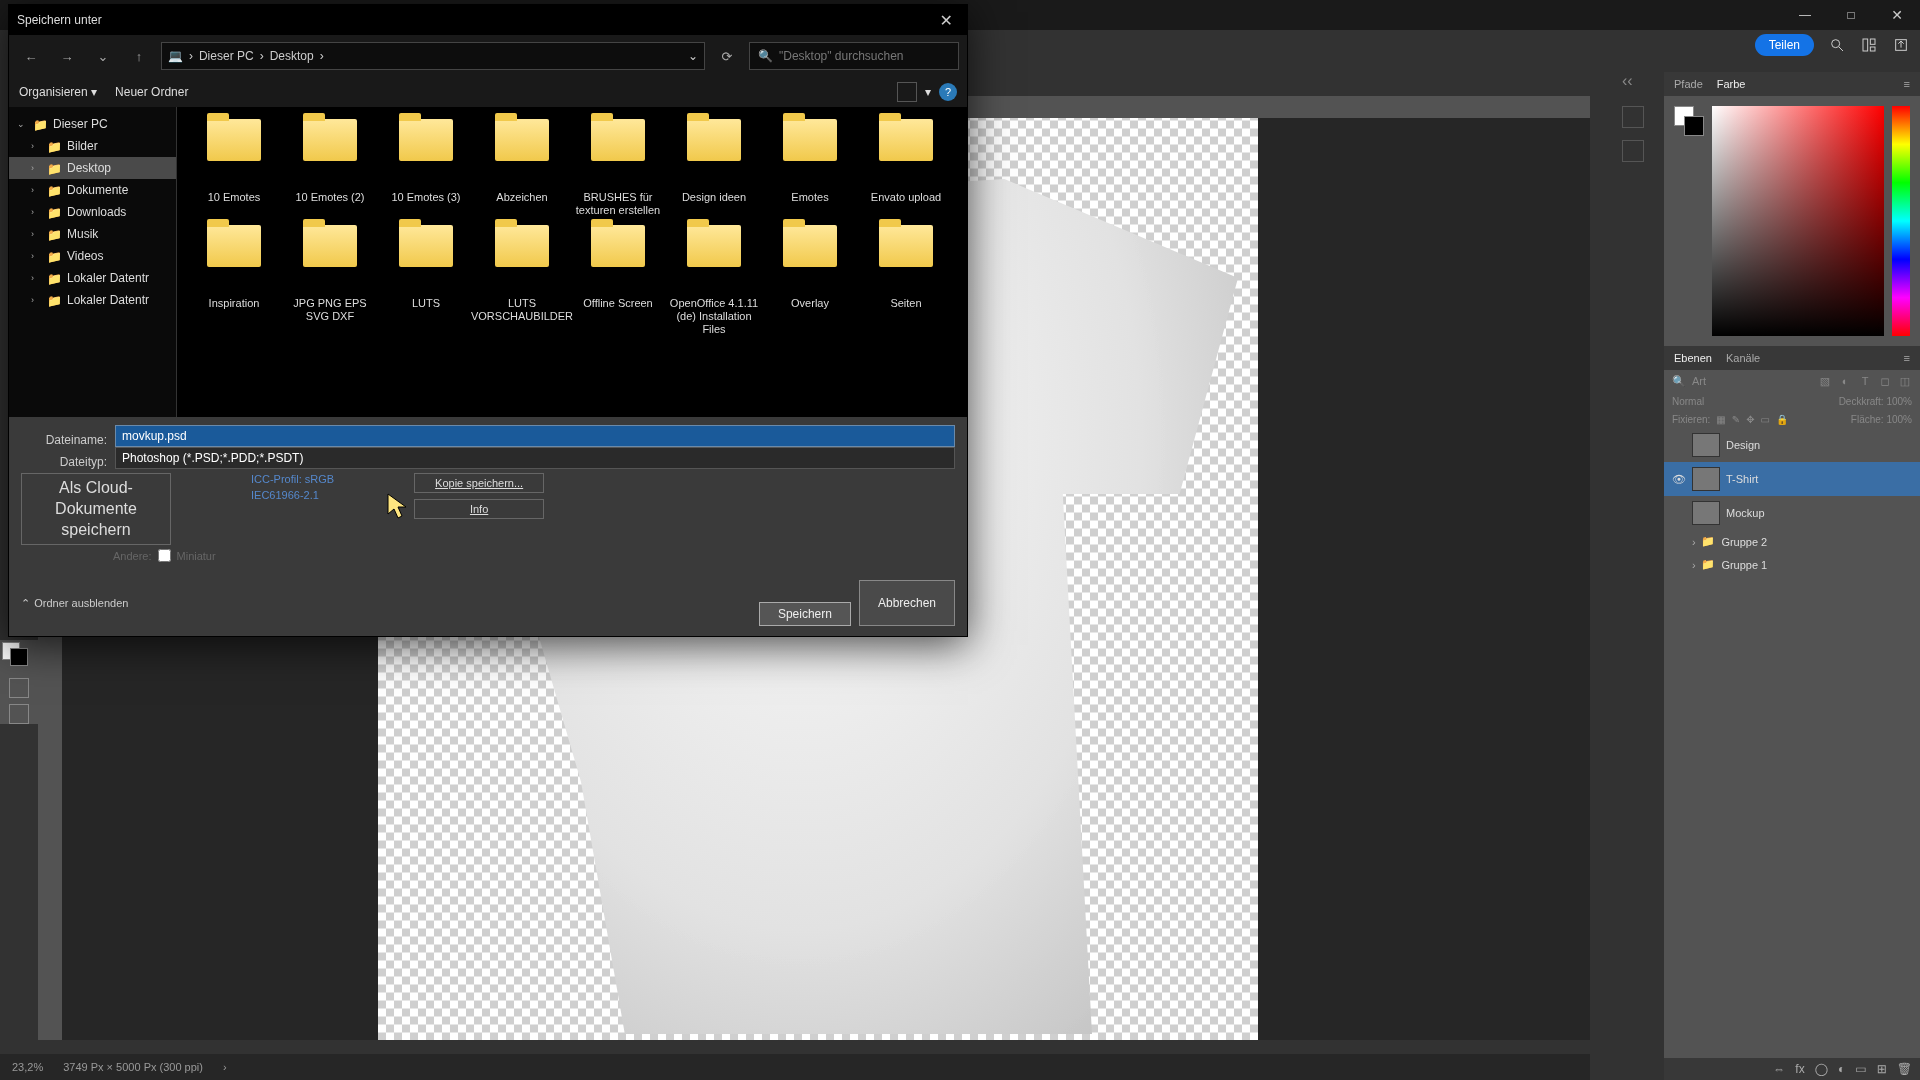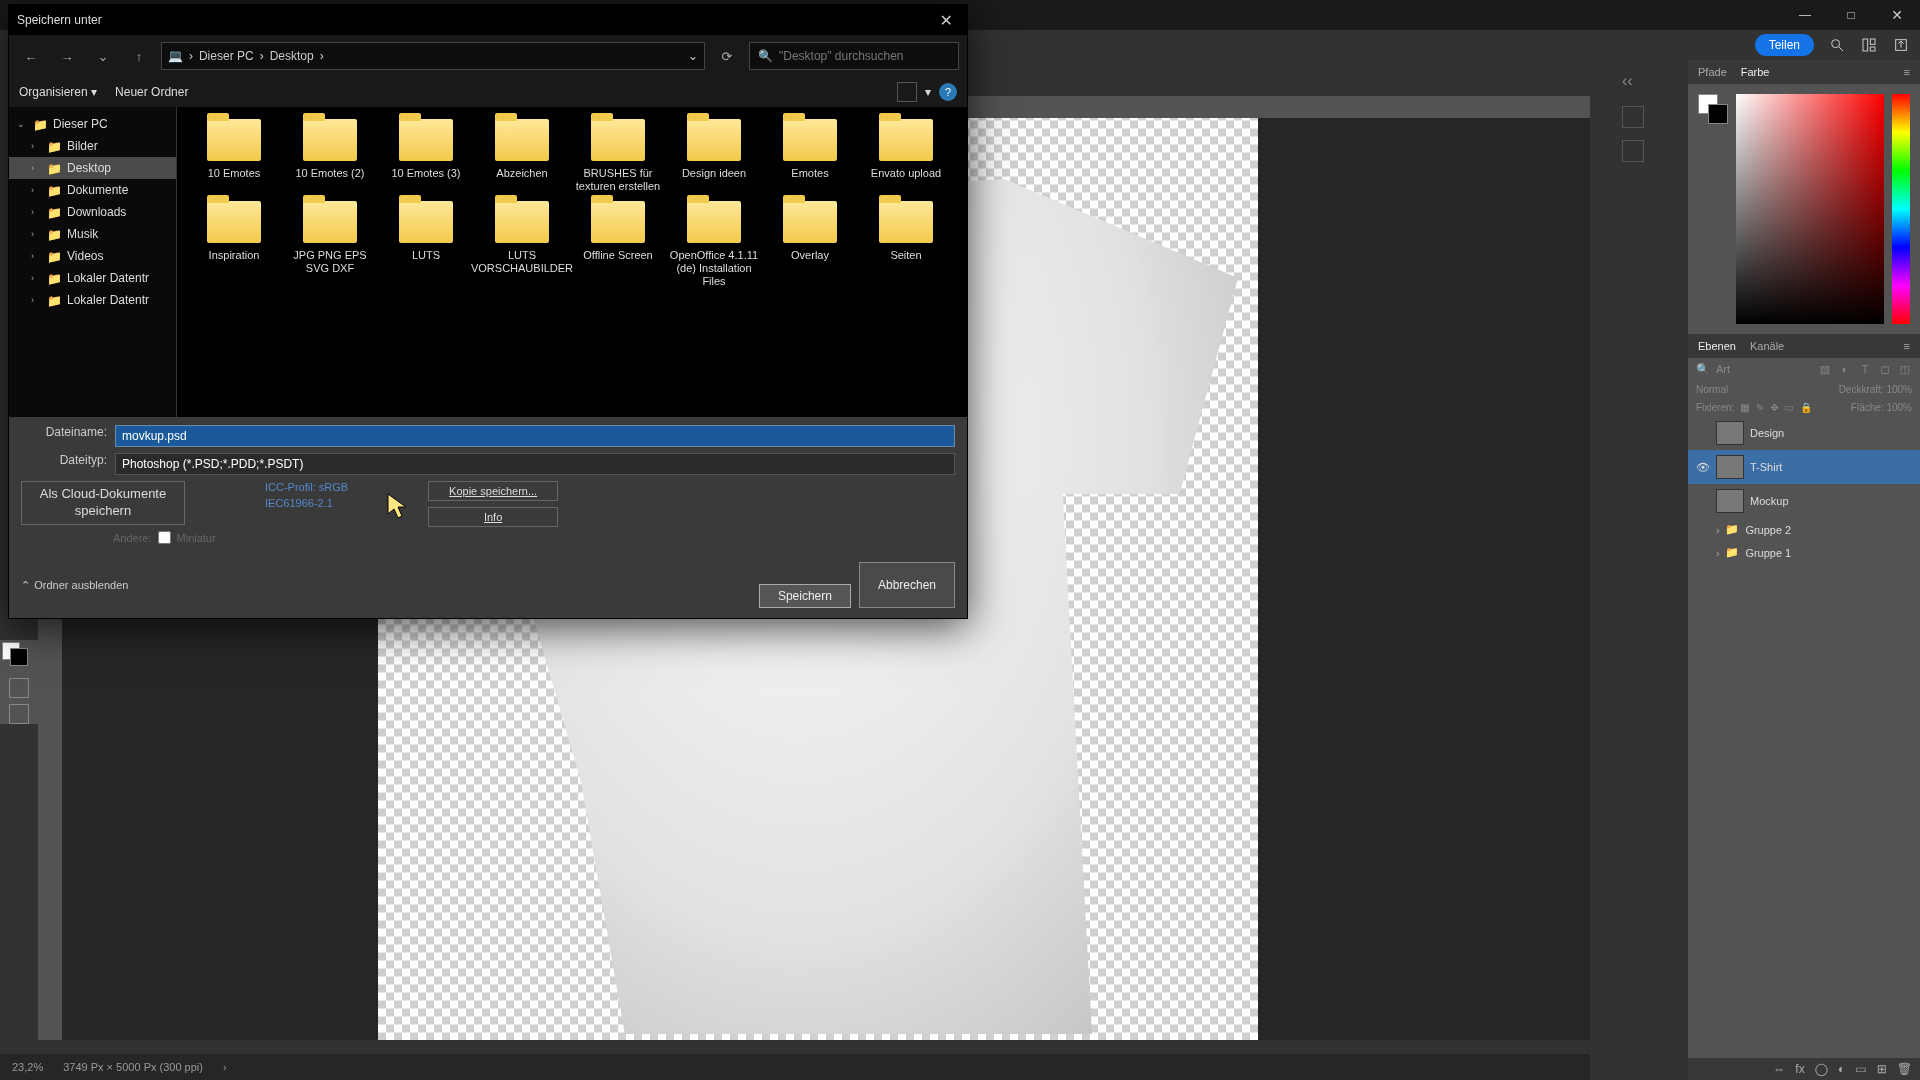--- a/index.html
+++ b/index.html
@@ -32,21 +32,21 @@
 .tshirt { position: absolute; right: 20px; top: 52px; width: 730px; height: 900px;
   background: radial-gradient(ellipse at 40% 30%, #f5f5f5, #ddd 55%, #bbb 90%);
   clip-path: polygon(0% 12%, 8% 3%, 28% 0%, 48% 2%, 68% 1%, 100% 12%, 92% 36%, 76% 36%, 80% 96%, 16% 96%, 10% 68%, 0% 40%);
   filter: contrast(1.05);
 }
 
 
 .statusbar { position: absolute; left: 0; right: 330px; bottom: 0; height: 26px; background: #262626; color: #999; font-size: 11px; display:flex; align-items:center; padding: 0 12px; gap: 20px;}
 
 
-.right-col { position: absolute; right: 0; top: 60px; bottom: 0; width: 232px; background: #535353; display:flex; flex-direction:column; font-size: 11px;}
+.right-col { position: absolute; right: 0; top: 72px; bottom: 0; width: 256px; background: #535353; display:flex; flex-direction:column; font-size: 11px;}
 .panel-tabs { display:flex; gap: 14px; padding: 6px 10px; background:#383838; color:#aaa; }
 .panel-tabs .active { color:#eee; }
 .color-panel { padding: 10px; display:flex; gap:8px; }
 .fgbg { position:relative; width:30px; height:30px; }
 .fgbg .fg { position:absolute; width:20px; height:20px; background:#fff; border:1px solid #888; top:0; left:0; }
 .fgbg .bg { position:absolute; width:20px; height:20px; background:#000; border:1px solid #888; bottom:0; right:0; }
 .gradient-box { flex:1; height: 230px; position:relative;
  background: linear-gradient(to bottom, rgba(0,0,0,0) 0%, #000 100%),
              linear-gradient(to right, #fff 0%, #ff0000 100%); }
 .hue-strip { width: 18px; height: 230px; background: linear-gradient(to bottom, #ff0000,#ffff00,#00ff00,#00ffff,#0000ff,#ff00ff,#ff0000); }
@@ -91,28 +91,28 @@
 .tree-item { padding: 4px 8px 4px 22px; display:flex; align-items:center; gap:6px; cursor:default;}
 .tree-item.root { padding-left: 8px; font-weight:500;}
 .tree-item.sel { background:#4a4a4a;}
 .tree-item .arr { width:10px; color:#aaa; font-size:9px;}
 .tree-item .ic { width:14px; height:12px; display:inline-block;}
 
 .file-grid { flex:1; background:#000; padding: 12px; display:flex; flex-wrap:wrap; align-content:flex-start; gap: 6px 6px; overflow-y:auto;}
 .folder { width: 90px; display:flex; flex-direction:column; align-items:center; font-size:11px; text-align:center; color:#ddd;}
 .folder-ic { width:54px; height:42px; background: linear-gradient(#ffe89a,#f1c94b); border-radius:2px; position:relative; margin-bottom:6px;}
 .folder-ic:before { content:""; position:absolute; top:-6px; left:0; width:22px; height:8px; background:#f1c94b; border-radius:2px 2px 0 0;}
-.folder-name { line-height:1.2; min-height: 28px;}
+.folder-name { line-height:1.2; min-height: 28px; margin-top: 24px;}
 
 .dlg-bottom { background:#3a3a3a; padding: 8px 12px 12px; font-size:12px;}
-.field-row { display:flex; align-items:flex-start; gap:8px; margin-bottom:6px;}
+.field-row { display:flex; align-items:flex-end; gap:8px; }
 .field-row label { width: 86px; text-align:right; color:#ccc;}
 .field-row .inp { flex:1; height:22px; background:#3a4a5a; border:1px solid #6a8aaa; color:#fff; padding:0 6px; font-size:12px;}
 .field-row .inp.selected-text { background:#1a5a9a;}
-.cloud-btn { border:1px solid #666; padding: 4px 10px; font-size:13px; text-align:center; width: 164px; line-height:1.3;}
+.cloud-btn { border:1px solid #666; padding: 4px 10px; font-size:16px; text-align:center; width: 150px; line-height:1.3;}
 .action-row { display:flex; align-items:flex-start; gap: 80px; margin-top:4px;}
 .mid-col { display:flex; flex-direction:column; gap:4px; color:#5588cc; font-size:11px;}
 .right-col-btns { display:flex; flex-direction:column; gap:6px;text-decoration:underline;}
 .small-btn { border:1px solid #666; padding:3px 10px; font-size:11px; width:130px; text-align:center;}
 .check-row { color:#666; font-size:11px; padding-left:92px; margin-top:4px; display:flex; align-items:center; gap:6px;}
 .check-row input { accent-color:#666;}
 
 .dlg-footer { display:flex; align-items:center; justify-content:space-between; padding: 6px 12px 10px; background:#3a3a3a;}
 .hide-folders { font-size:11px; color:#ccc; display:flex; align-items:center; gap:4px;}
 .final-btns { display:flex; gap:8px;}

